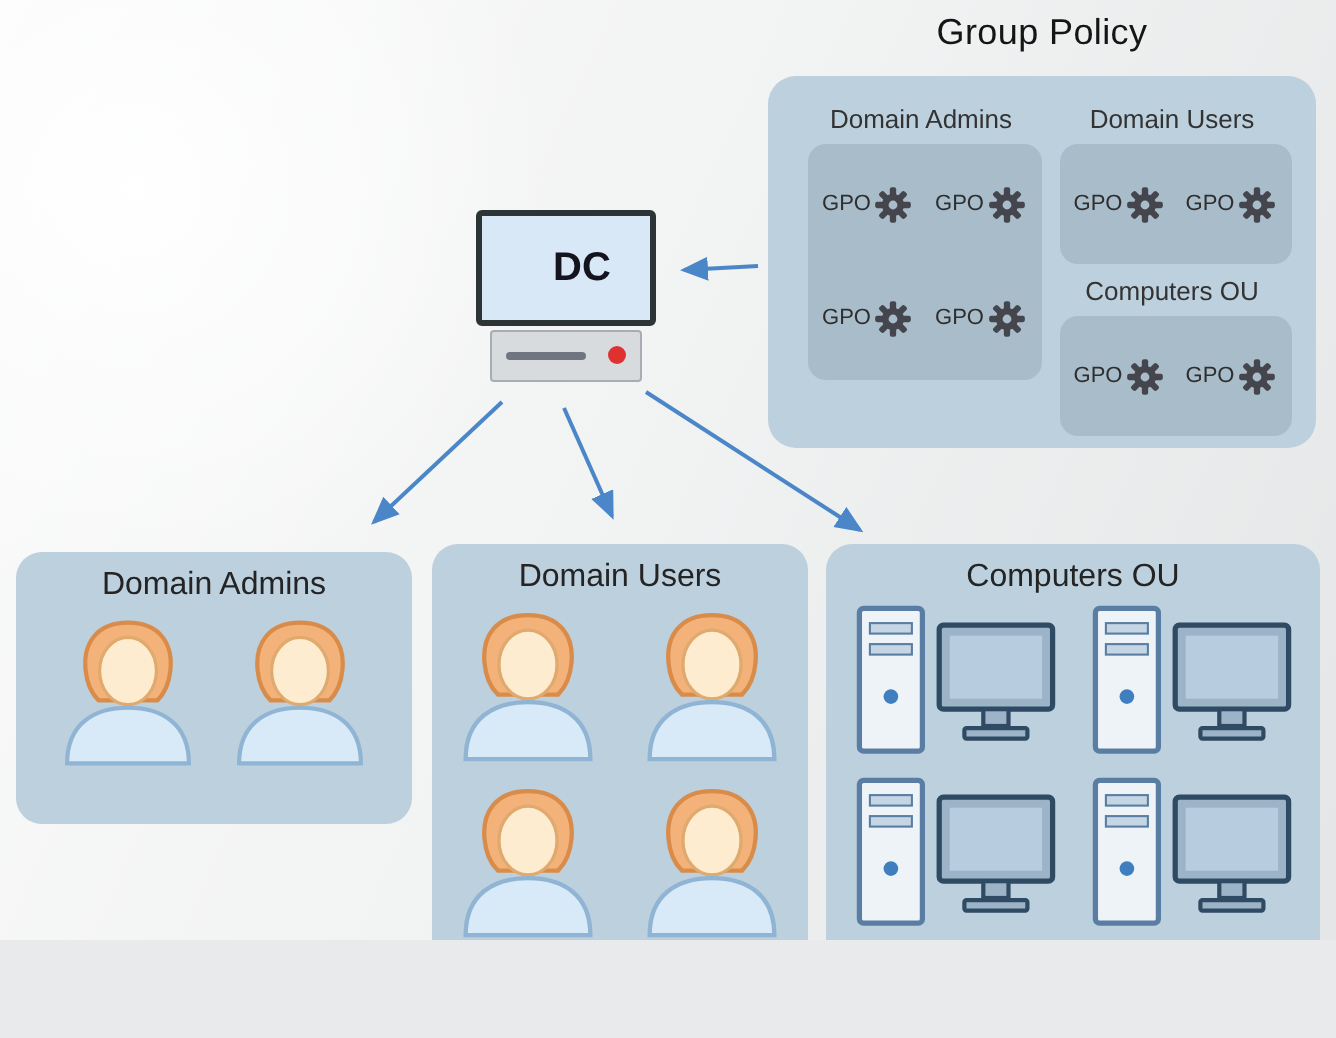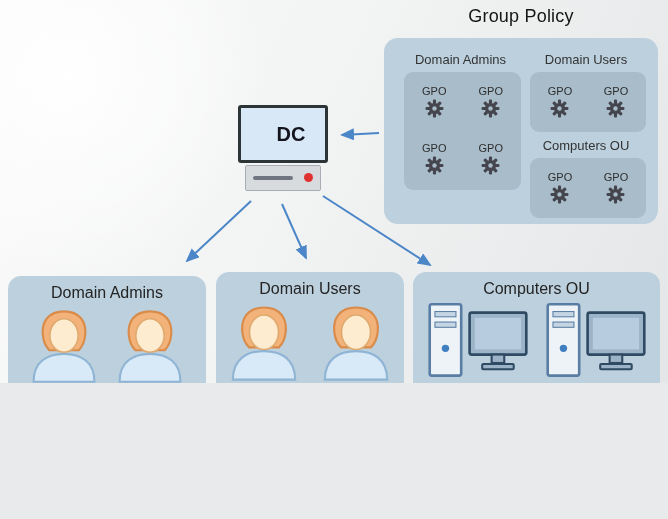--- a/index.html
+++ b/index.html
@@ -2,21 +2,21 @@
 <html style="--panel: #bdd0de; --gpo_box: #a8bcca; --gear: #45454d; --arrow: #4a86c8; --dc_screen: #d9e8f6; --dc_frame: #2d3436; --red_dot: #e03131;"><head>
 <meta charset="utf-8">
 <style>
   html,body{margin:0;padding:0;}
   body{
     width:668px;height:519px;
     font-family:"Liberation Sans", sans-serif;
     background:#e9eaeb;
   }
   .canvas{
-    position:relative;width:668px;height:383px;overflow:hidden;
+    position:relative;width:668px;height:470px;overflow:hidden;
     background:
       radial-gradient(circle at 10% 20%, rgba(255,255,255,.95), rgba(255,255,255,0) 30%),
       linear-gradient(115deg,#fbfbfb 0%,#f2f3f3 45%,#e4e6e7 100%);
   }
   .title{
     position:absolute;left:384px;top:6px;width:274px;text-align:center;
     font-size:18px;color:#151515;letter-spacing:.2px;
   }
   
   .gpo-panel{
@@ -29,21 +29,21 @@
   .lbl-admins{left:20px;top:14px;width:113px;}
   .lbl-users{left:146px;top:14px;width:112px;}
   .lbl-computers{left:146px;top:100px;width:112px;}
   .gpo-box{
     position:absolute;background:var(--gpo_box,#a8bcca);border-radius:9px;
     display:grid;place-items:center;padding:2px;
   }
   .box-admins{left:20px;top:34px;width:113px;height:114px;grid-template-columns:1fr 1fr;grid-template-rows:1fr 1fr;}
   .box-users{left:146px;top:34px;width:112px;height:56px;grid-template-columns:1fr 1fr;}
   .box-computers{left:146px;top:120px;width:112px;height:56px;grid-template-columns:1fr 1fr;}
-  .gpo-item{display:flex;flex-direction:column;align-items:center;gap:1px;}
+  .gpo-item{display:flex;flex-direction:row;align-items:center;gap:1px;}
   .gpo-text{font-size:11px;color:#2e2e2e;font-weight:500;line-height:1;}
   .gear{width:21px;height:21px;display:block;}
   
   .dc{position:absolute;left:238px;top:105px;width:90px;}
   .monitor{
     width:90px;height:58px;box-sizing:border-box;
     background:var(--dc_screen,#d9e8f6);
     border:3px solid var(--dc_frame,#2d3436);border-radius:3px;
     display:flex;align-items:center;justify-content:center;
   }

